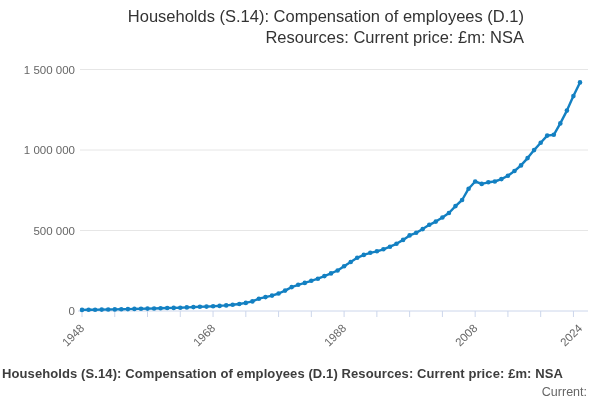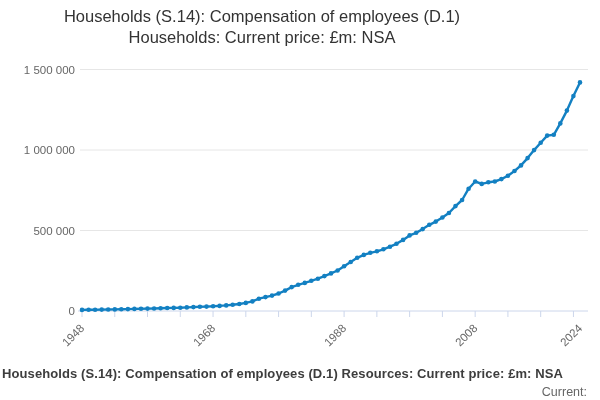--- a/index.html
+++ b/index.html
@@ -2,39 +2,39 @@
 <html><head>
 <meta charset="utf-8">
 <style>
   html,body{margin:0;padding:0;background:#fff;}
   .card{
     position:relative;width:600px;height:400px;background:#fff;overflow:hidden;
     font-family:"Liberation Sans","DejaVu Sans",sans-serif;
   }
   .chart-title{
     position:absolute;top:6px;left:0;width:600px;box-sizing:border-box;
-    padding-right:76px;text-align:center;color:#333;font-size:16.5px;line-height:21px;
+    padding-right:76px;text-align:right;color:#333;font-size:16.5px;line-height:21px;
   }
   .chart-svg{position:absolute;top:48px;left:0;}
   .footer-caption{
     position:absolute;top:366px;left:2px;width:598px;overflow:hidden;white-space:nowrap;
     font-size:13px;font-weight:700;color:#3d3d3d;letter-spacing:0.1px;
   }
   .source-line{
     position:absolute;top:385px;right:13px;font-size:12.5px;color:#666;
   }
 </style>
 </head>
 <body>
 
 <div class="card">
 
   <div class="chart-title">
     <div>Households (S.14): Compensation of employees (D.1)</div>
-    <div>Households: Current price: £m: NSA</div>
+    <div>Resources: Current price: £m: NSA</div>
   </div>
 
   <svg class="chart-svg" width="600" height="315" viewBox="0 0 600 315" xmlns="http://www.w3.org/2000/svg">
       <text x="75" y="267" text-anchor="end" font-size="11.5" fill="#666666">0</text>
       <line x1="80" x2="588" y1="182.5" y2="182.5" stroke="#e6e6e6" stroke-width="1"></line>
       <text x="75" y="186.5" text-anchor="end" font-size="11.5" fill="#666666">500 000</text>
       <line x1="80" x2="588" y1="102" y2="102" stroke="#e6e6e6" stroke-width="1"></line>
       <text x="75" y="106" text-anchor="end" font-size="11.5" fill="#666666">1 000 000</text>
       <line x1="80" x2="588" y1="21.5" y2="21.5" stroke="#e6e6e6" stroke-width="1"></line>
       <text x="75" y="25.5" text-anchor="end" font-size="11.5" fill="#666666">1 500 000</text>

